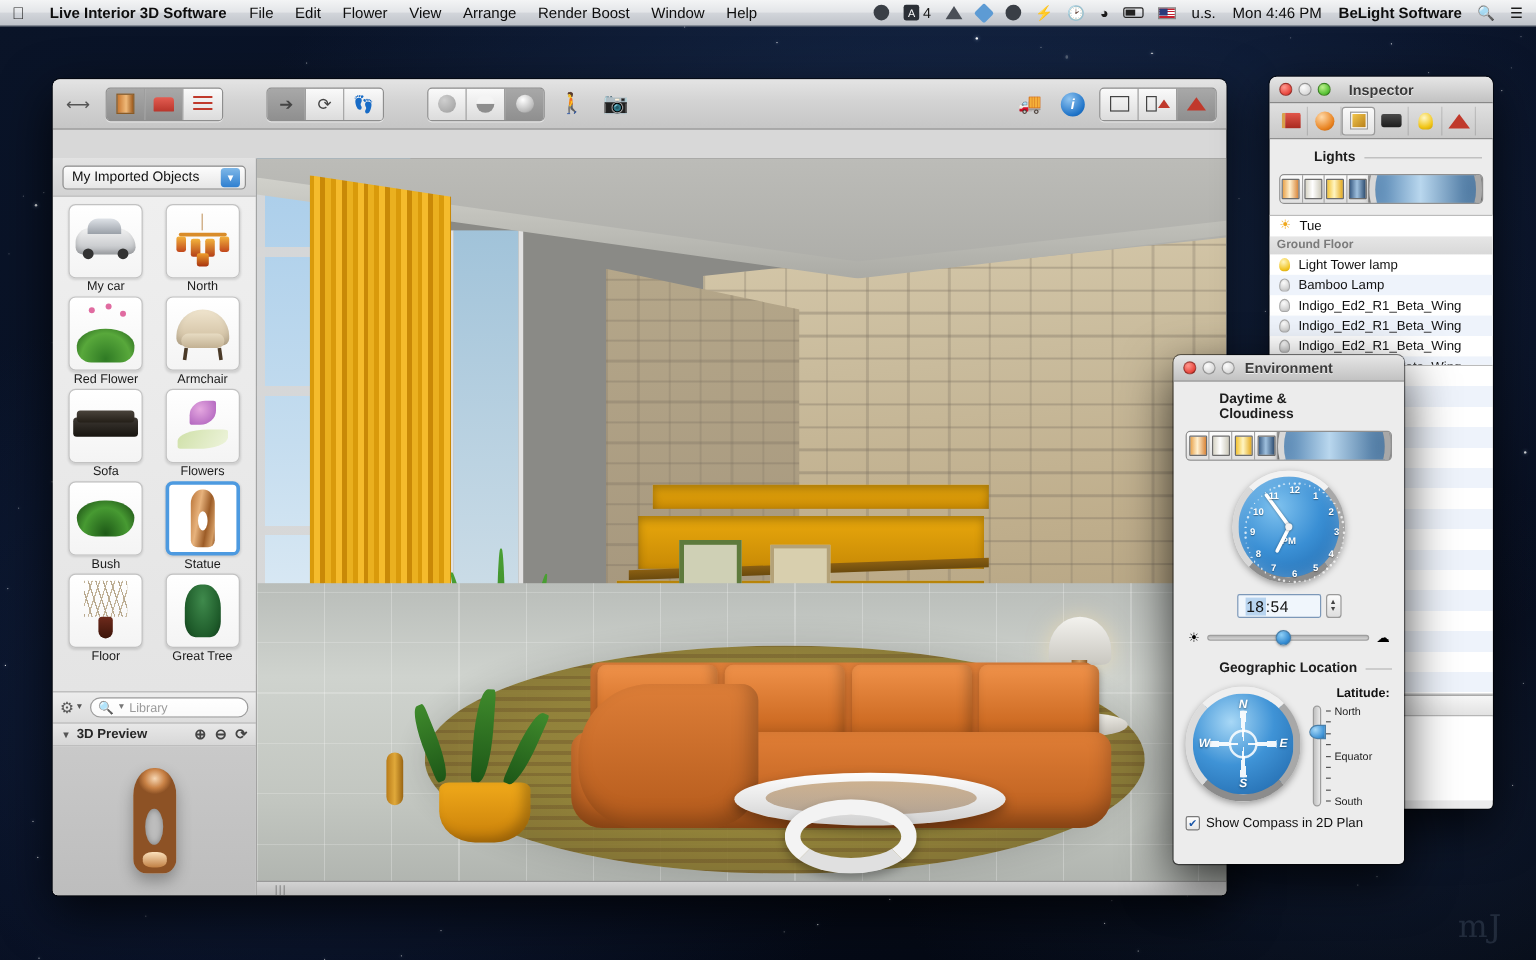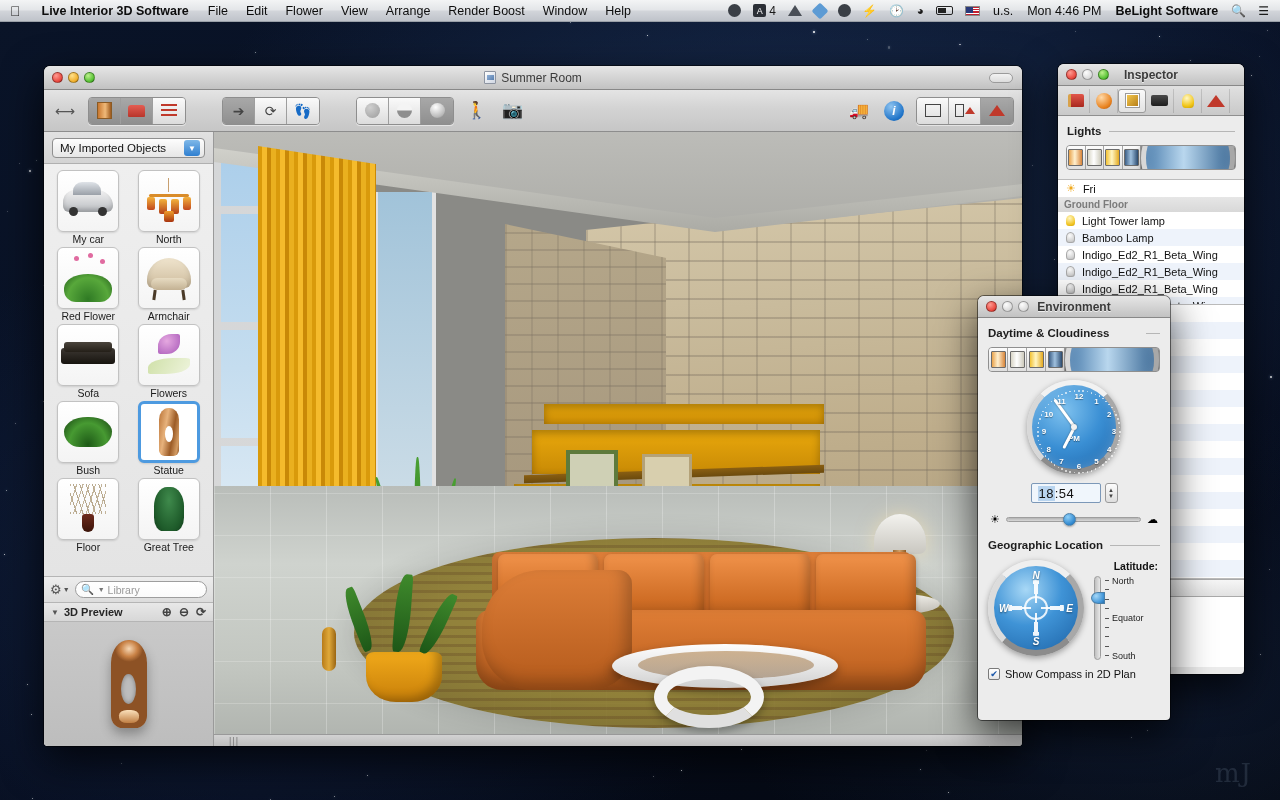--- a/index.html
+++ b/index.html
@@ -374,21 +374,21 @@
     border-bottom:1px solid #8f8f8f; display:flex; align-items:center; padding:0 4px;
   }
   .insp-tab {
     width:28px; height:24px; display:flex; align-items:center; justify-content:center;
     border-right:1px solid rgba(0,0,0,.13); font-size:15px;
   }
   .insp-tab.on { background:linear-gradient(180deg,#fafafa,#e2e2e2);
                  border:1px solid #9b9b9b; border-radius:3px; }
   .sec-head {
     display:flex; align-items:center; gap:7px; padding:9px 9px 3px;
-    font-size:11.5px; font-weight:bold; color:#1d1d1d;
+    font-size:11.5px; font-weight:bold; color:#1d1d1d;margin-left:28px;
   }
   .sec-head .rule { flex:1; height:1px; background:#b6b6b6; }
   .lightbtns {
     display:flex; margin:5px 8px 9px; border:1px solid #8f8f8f; border-radius:4px;
     overflow:hidden; background:#d4d4d4;
   }
   .lightbtns > div {
     flex:1; height:23px; display:flex; align-items:center; justify-content:center;
     border-right:1px solid #a4a4a4; background:linear-gradient(180deg,#fcfcfc,#dfdfdf);
   }
@@ -857,32 +857,20 @@
     <div class="mb-text">u.s.</div>
     <div class="mb-text">Mon 4:46 PM</div>
     <div class="mb-text mb-bold">BeLight Software</div>
     <div class="mb-ricon">🔍</div>
     <div class="mb-ricon">☰</div>
   </div>
 </div>
 
 <div class="win" id="mainwin">
 
-  <div class="titlebar" id="main-titlebar">
-    <div class="lights">
-      <div class="lt r"></div>
-      <div class="lt y"></div>
-      <div class="lt g"></div>
-    </div>
-    <div class="doc-title">
-      <span class="doc-icon"></span>
-      <span>Summer Room</span>
-    </div>
-    <div class="pill-btn"></div>
-  </div>
 
   <div id="toolbar">
     <div class="plain-ico arrow-lr">⟷</div>
 
     <div class="seg">
       <div class="on">
         <span style="display:inline-block;width:15px;height:17px;background:linear-gradient(90deg,#c8772f,#efb979 55%,#9d5a1d);border:1px solid #8a5a24;"></span>
       </div>
       <div class="on">
         <span style="display:inline-block;width:17px;height:12px;background:linear-gradient(180deg,#e45d52,#b8352b);border-radius:3px 3px 1px 1px;"></span>
@@ -1197,21 +1185,21 @@
         <span class="lbico night"></span>
       </div>
     <div class="on">
         <span class="lbico clock"></span>
       </div>
   </div>
 
   <div id="lights-list">
     <div class="lrow">
       <span class="sun-ico">☀</span>
-      <span>Fri</span>
+      <span>Tue</span>
     </div>
     <div class="lrow group">
       <span>Ground Floor</span>
     </div>
     <div class="lrow">
       <span class="bulb on"></span>
       <span>Light Tower lamp</span>
     </div>
     <div class="lrow alt">
       <span class="bulb off"></span>

